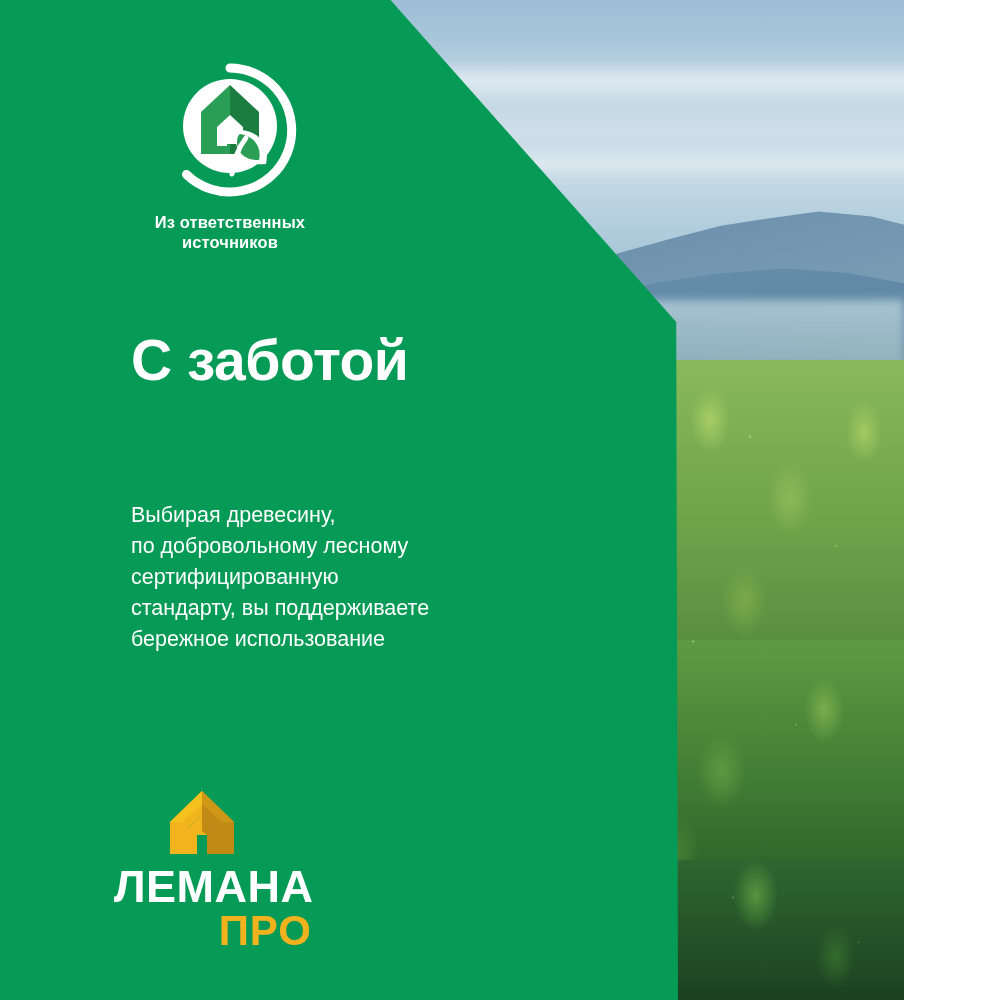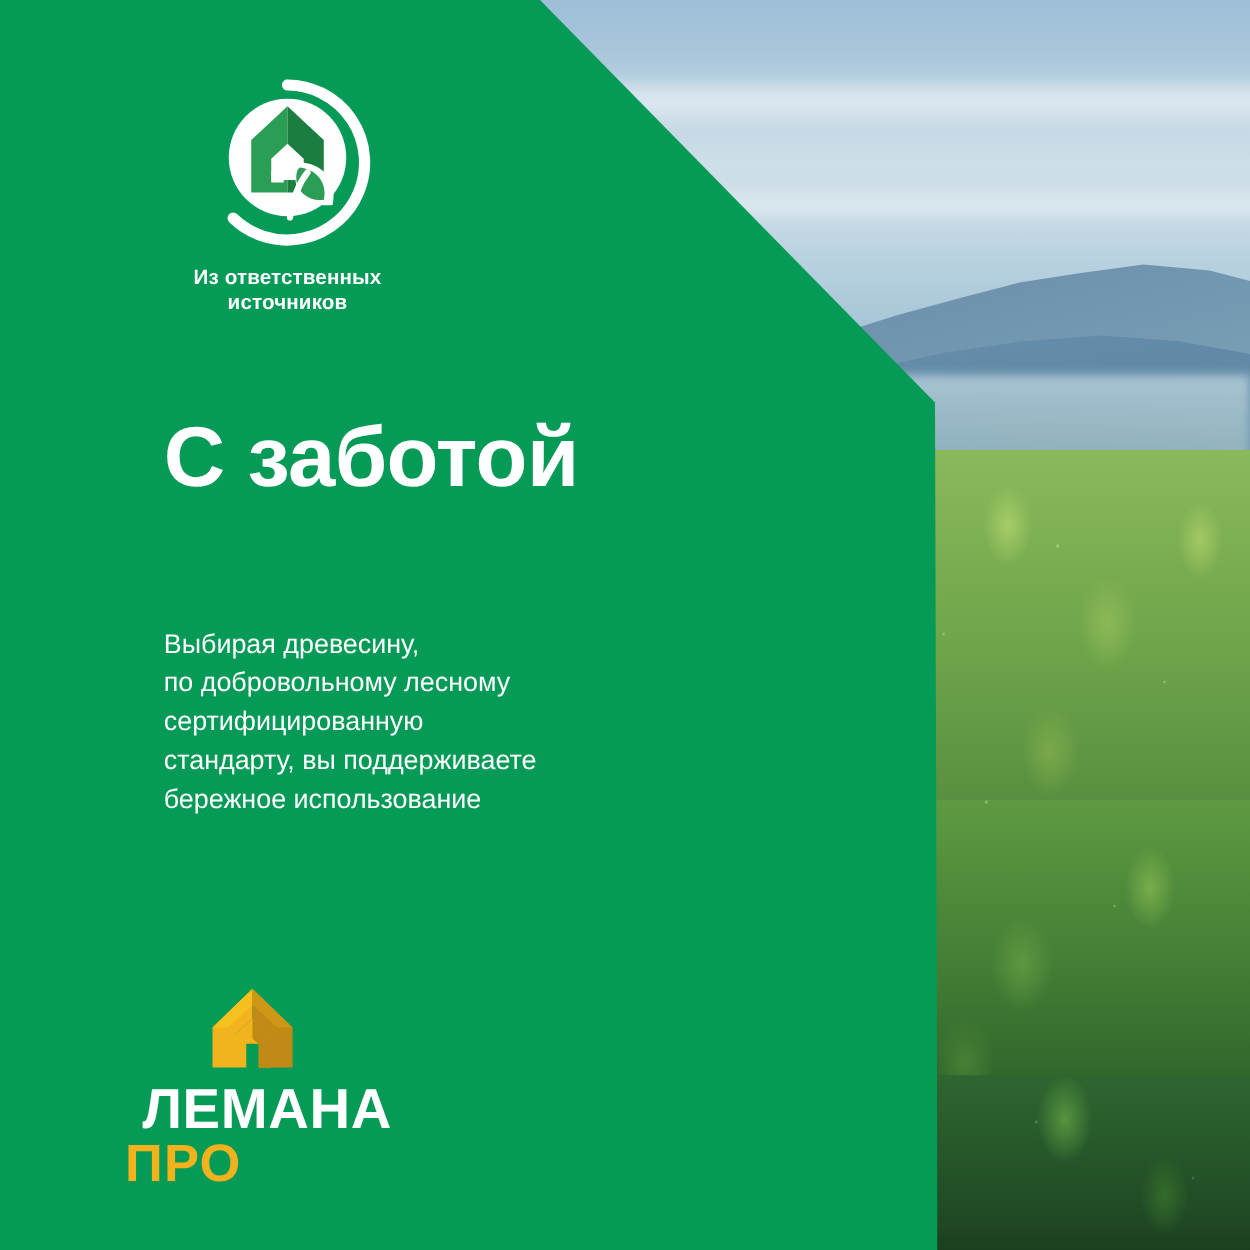--- a/index.html
+++ b/index.html
@@ -7,21 +7,21 @@
 
   html,body{
     width:1000px; height:1000px;
     background:#ffffff;
     font-family:"Liberation Sans","DejaVu Sans",sans-serif;
     overflow:hidden;
   }
 
   #poster{
     position:relative;
-    width:1000px; height:1000px;
+    width:904px; height:1000px;
     overflow:hidden;
     background:#b91c1c;
   }
 
   
   .photo{
     position:absolute;
     top:0; right:0;
     width:570px; height:1000px;
     overflow:hidden;
@@ -174,21 +174,21 @@
     line-height:1.22;
     letter-spacing:.1px;
   }
 
   
   .headline{
     position:absolute;
     left:131px; top:330px;
     width:480px;
     color:#ffffff;
-    font-size:68px;
+    font-size:57px;
     font-weight:700;
     line-height:1.06;
     letter-spacing:-.5px;
   }
   .headline .l2{ display:block; }
 
   
   .body-copy{
     position:absolute;
     left:131px; top:500px;
@@ -220,21 +220,21 @@
     line-height:1;
     text-align:left;
     margin-left:2px;
   }
   .brand-pro{
     color:#f2b21d;
     font-size:42px;
     font-weight:700;
     letter-spacing:1px;
     line-height:1.02;
-    text-align:left;
+    text-align:right;
     margin-top:1px;
     margin-left:-12px;
   }
 </style>
 </head>
 <body>
 
 <div id="poster">
 
   <div class="photo">

